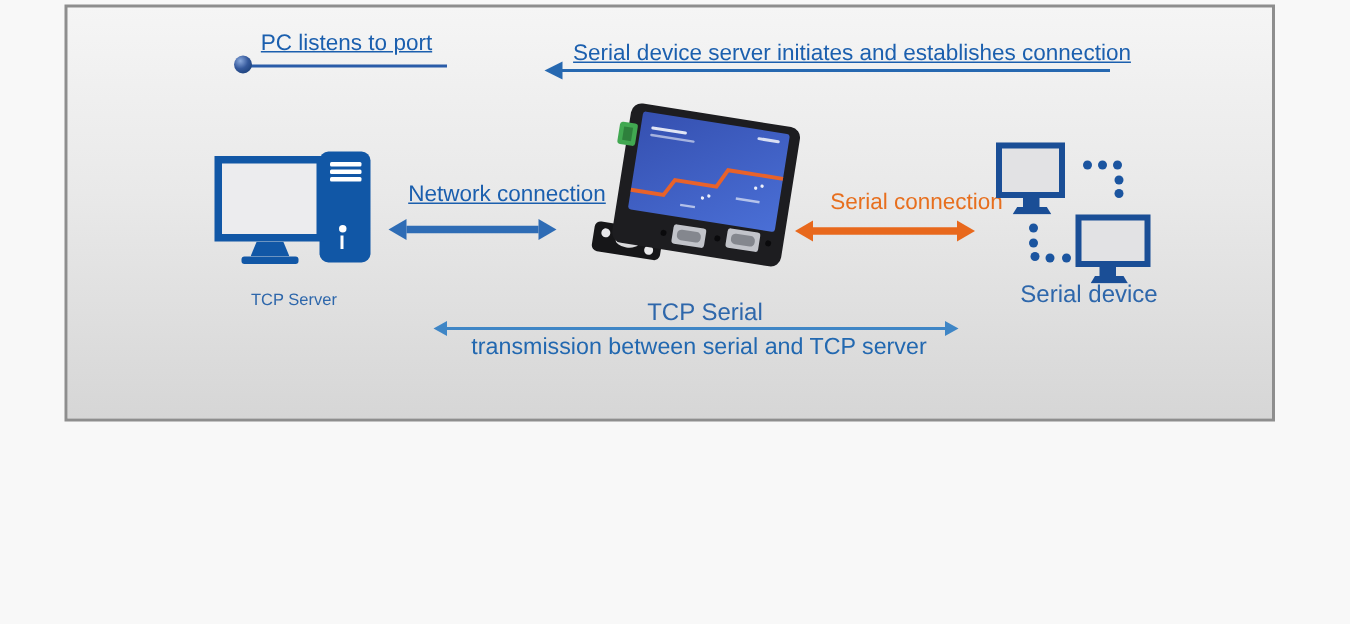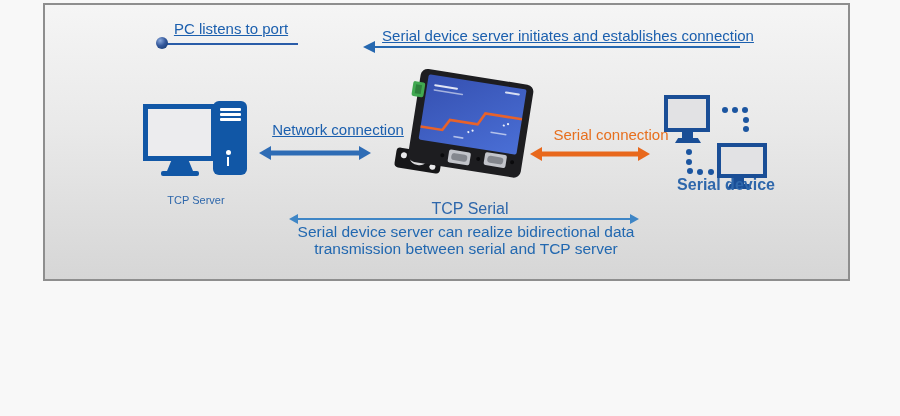--- a/index.html
+++ b/index.html
@@ -136,25 +136,24 @@
         <circle cx="66" cy="30" r="3"></circle>
           <circle cx="66" cy="39" r="3"></circle>
         <circle cx="9" cy="62" r="3"></circle>
           <circle cx="9" cy="72" r="3"></circle>
         <circle cx="10" cy="81" r="3"></circle>
           <circle cx="20" cy="82" r="3"></circle>
           <circle cx="31" cy="82" r="3"></circle>
       </g>
     </svg>
   </div>
-  <div class="abs node-label" style="left:656px;top:176px;width:140px;font-size:16px;font-weight:bold;">Serial device</div>
+  <div class="abs node-label" style="left:656px;top:188px;width:140px;font-size:16px;">Serial device</div>
 
   <svg class="abs" style="left:288px;top:211px;" width="352" height="16" viewBox="0 0 352 16">
     <line x1="10" y1="8" x2="342" y2="8" stroke="#3f86c6" stroke-width="2"></line>
     <polygon points="10,3 10,13 1,8" fill="#3f86c6"></polygon>
     <polygon points="342,3 342,13 351,8" fill="#3f86c6"></polygon>
   </svg>
   <div class="abs caption" style="left:277px;top:223px;width:378px;">
-    <span>Serial device server can realize bidirectional data</span>
     <span>transmission between serial and TCP server</span>
   </div>
 
 </div>
 
 </body></html>

